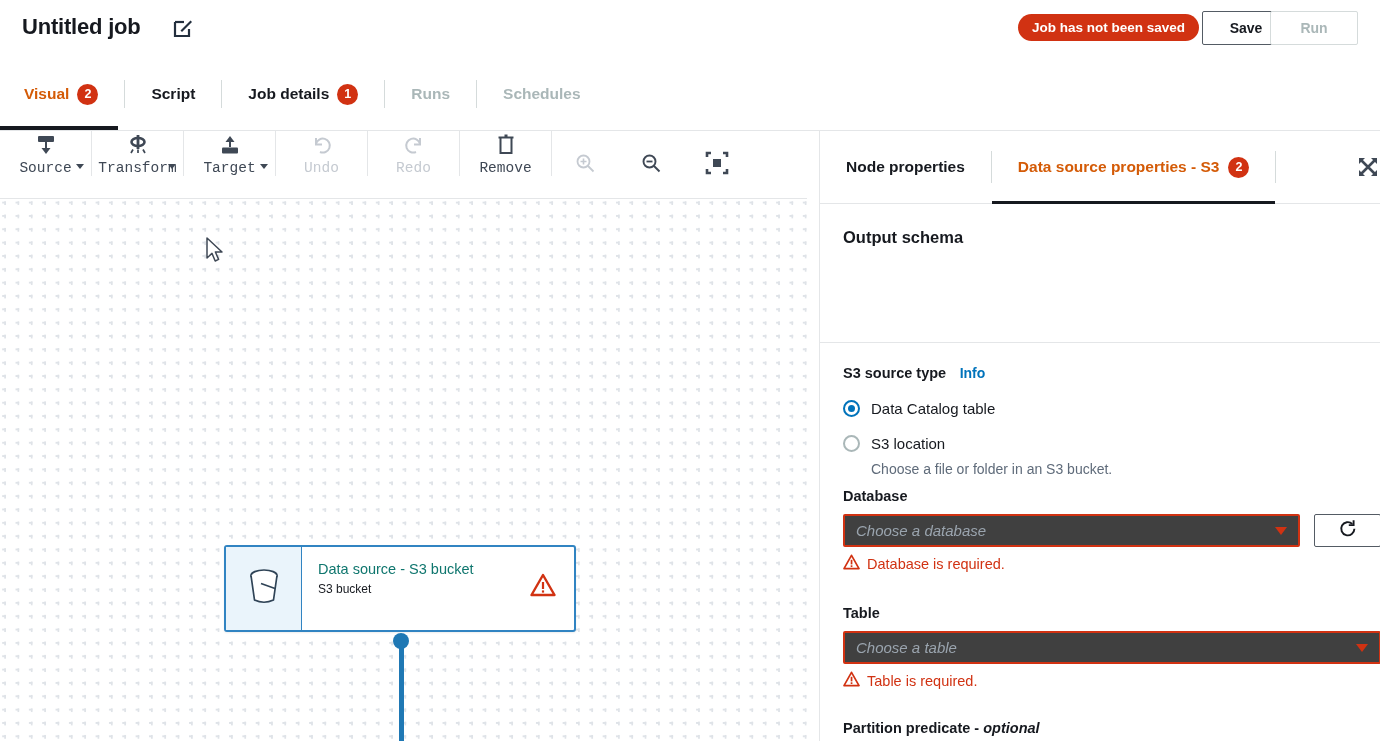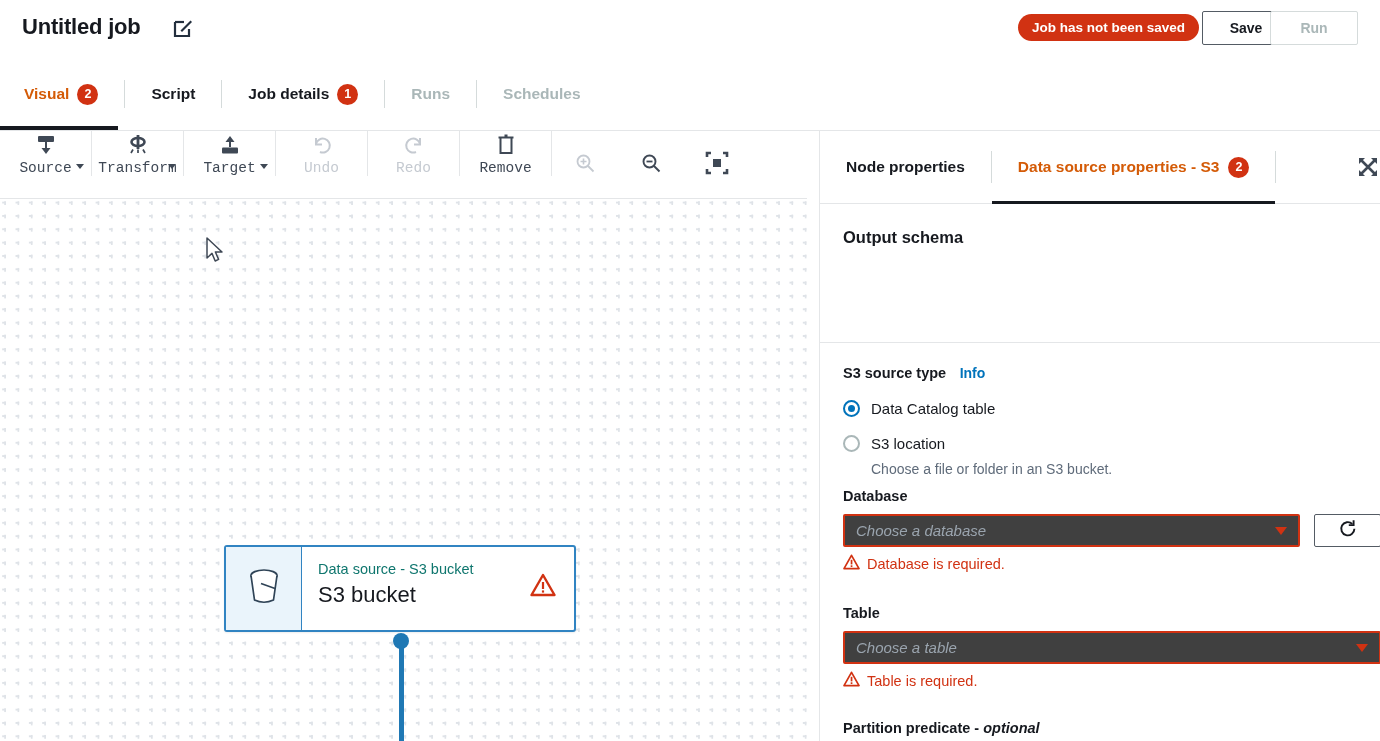--- a/index.html
+++ b/index.html
@@ -129,21 +129,21 @@
     display: flex; align-items: stretch; z-index: 3;
     box-shadow: 0 1px 2px rgba(0,0,0,0.07);
     cursor: pointer;
   }
   .node-iconcell {
     width: 76px; background: #eaf4fb; border-right: 1px solid #3184c2;
     display: flex; align-items: center; justify-content: center;
   }
   .node-body { flex: 1; position: relative; padding: 14px 0 0 16px; }
   .node-sub { font-size: 14.5px; color: #0f766e; }
-  .node-title { font-size: 22px; color: #16191f; margin-top: 5px; }
+  .node-title { font-size: 12px; color: #16191f; margin-top: 5px; }
   .node-warn { position: absolute; right: 18px; top: 26px; }
   .connector-dot {
     position: absolute; left: 393px; top: 633px;
     width: 16px; height: 16px; border-radius: 50%; background: #1f78b4; z-index: 4;
   }
   .connector-line {
     position: absolute; left: 398.5px; top: 641px;
     width: 5px; height: 100px; background: #1f78b4; z-index: 2;
   }
   .cursor { position: absolute; left: 205px; top: 237px; z-index: 10; pointer-events: none; }

